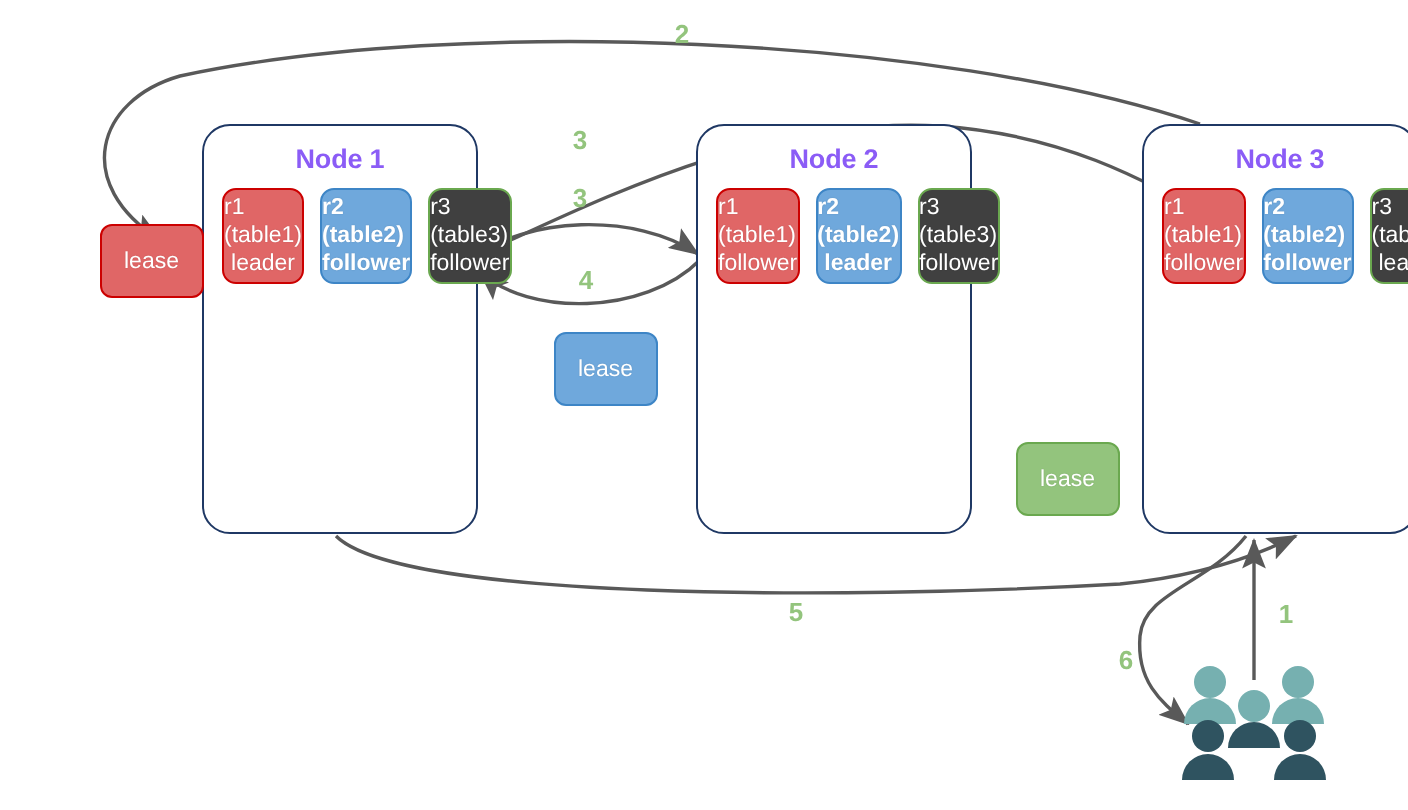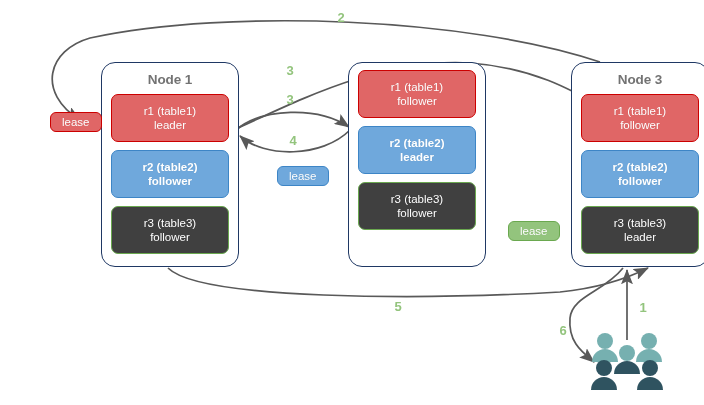--- a/index.html
+++ b/index.html
@@ -37,30 +37,30 @@
     top: 62px;
   }
   #node-1 { left: 101px; }
   #node-2 { left: 348px; }
   #node-3 { left: 571px; }
 
   .node-title {
     text-align: center;
     font-size: 13.5px;
     font-weight: bold;
-    color: #737373;
+    color: #8b5cf6;
     margin-top: 9px;
     letter-spacing: -0.1px;
   }
 
   .replicas {
     margin-top: 7px;
     padding: 0 9px;
     display: flex;
-    flex-direction: column;
+    flex-direction: row;
     gap: 8px;
   }
   .replica {
     box-sizing: border-box;
     height: 48px;
     border-radius: 7px;
     display: flex;
     flex-direction: column;
     align-items: center;
     justify-content: center;
@@ -75,21 +75,21 @@
 
   .lease {
     position: absolute;
     box-sizing: border-box;
     border-radius: 6px;
     font-size: 11.5px;
     color: #ffffff;
     display: flex;
     align-items: center;
     justify-content: center;
-    height: 20px;
+    height: 37px;
     padding: 0 11px;
     text-shadow: 0 0 1px rgba(0,0,0,0.12);
   }
   .lease.red   { background: #e06666; border: 1.4px solid #cc0000; }
   .lease.blue  { background: #6fa8dc; border: 1.4px solid #3d85c6; }
   .lease.green { background: #93c47d; border: 1.4px solid #6aa84f; }
 
   #lease-1 { left: 50px;  top: 112px; }
   #lease-2 { left: 277px; top: 166px; }
   #lease-3 { left: 508px; top: 221px; }
@@ -150,20 +150,21 @@
         <span>follower</span>
       </div>
       <div class="replica green">
         <span>r3 (table3)</span>
         <span>follower</span>
       </div>
     </div>
   </div>
 
   <div class="node" id="node-2">
+    <div class="node-title">Node 2</div>
     <div class="replicas">
       <div class="replica red">
         <span>r1 (table1)</span>
         <span>follower</span>
       </div>
       <div class="replica blue">
         <span>r2 (table2)</span>
         <span>leader</span>
       </div>
       <div class="replica green">

